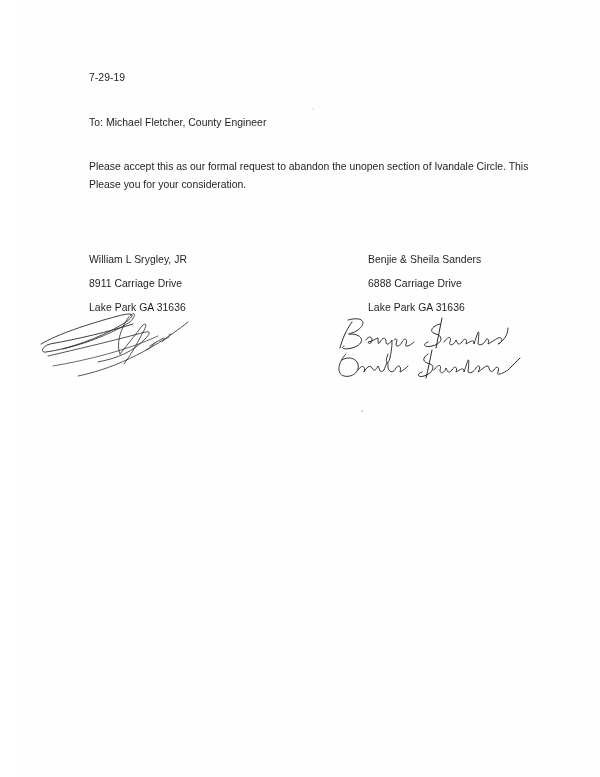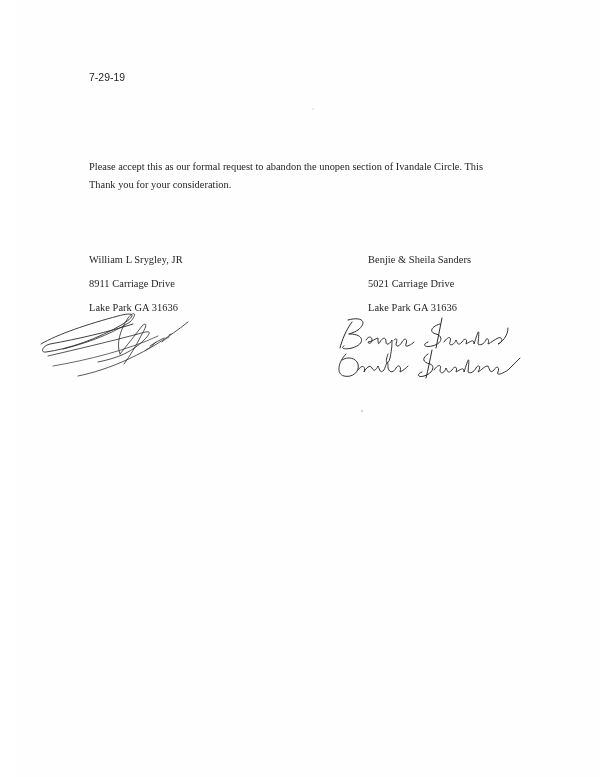--- a/index.html
+++ b/index.html
@@ -30,25 +30,25 @@
     }
     .date { left: 73px; top: 71px; }
     .to { left: 73px; top: 116px; }
     .body-text {
       position: absolute;
       left: 73px;
       top: 158px;
       width: 470px;
       line-height: 17.5px;
     }
-    .body-text span { display: block; white-space: nowrap; font-family: Liberation Serif, serif; }
+    .body-text span { display: block; white-space: nowrap; }
     .sig-block {
       position: absolute;
     }
-    .sig-block .line { position: static; display: block; margin-bottom: 11px; font-family: Liberation Serif, serif; }
+    .sig-block .line { position: static; display: block; margin-bottom: 11px; }
     .left-block { left: 73px; top: 253px; }
     .right-block { left: 352px; top: 253px; }
     .signature {
       position: absolute;
     }
     .sig-left { left: 22px; top: 294px; width: 160px; height: 90px; }
     .sig-right { left: 316px; top: 314px; width: 190px; height: 70px; }
     .speck {
       position: absolute;
       width: 2px; height: 2px;
@@ -56,35 +56,36 @@
       border-radius: 1px;
     }
   </style>
 </head>
 <body>
 
 <div class="page">
 
   <div class="line date">7-29-19</div>
 
+  <div class="line to">To: Michael Fletcher, County Engineer</div>
 
   <div class="body-text">
     <span>Please accept this as our formal request to abandon the unopen section of Ivandale Circle.  This</span>
-    <span>Thank you for your consideration.</span>
+    <span>Please you for your consideration.</span>
   </div>
 
   <div class="sig-block left-block">
     <span class="line">William L Srygley, JR</span>
     <span class="line">8911 Carriage Drive</span>
     <span class="line">Lake Park GA 31636</span>
   </div>
 
   <div class="sig-block right-block">
     <span class="line">Benjie &amp; Sheila Sanders</span>
-    <span class="line">5021 Carriage Drive</span>
+    <span class="line">6888 Carriage Drive</span>
     <span class="line">Lake Park GA 31636</span>
   </div>
 
   <svg class="signature sig-left" viewBox="0 0 160 90" fill="none" stroke="#2a2a2a" stroke-linecap="round" stroke-linejoin="round">
     <path d="M3 50 C 20 40, 50 30, 80 22 C 95 18, 100 20, 85 30 C 60 45, 30 55, 8 58 C 2 59, 4 52, 12 50 C 40 45, 70 38, 95 30" stroke-width="0.9"></path>
     <path d="M10 62 C 40 55, 70 48, 100 40 C 110 37, 115 36, 108 44 C 95 58, 80 64, 60 68" stroke-width="0.8"></path>
     <path d="M25 55 C 45 50, 70 42, 92 28 C 100 20, 96 16, 90 24 C 82 36, 78 50, 82 60" stroke-width="0.8"></path>
     <path d="M82 60 C 90 50, 98 40, 104 32 C 108 28, 110 30, 104 40 C 98 52, 92 62, 86 70" stroke-width="0.8"></path>
     <path d="M15 72 C 50 66, 90 56, 120 42" stroke-width="0.7"></path>
     <path d="M40 82 C 70 76, 110 60, 150 28" stroke-width="0.8"></path>

